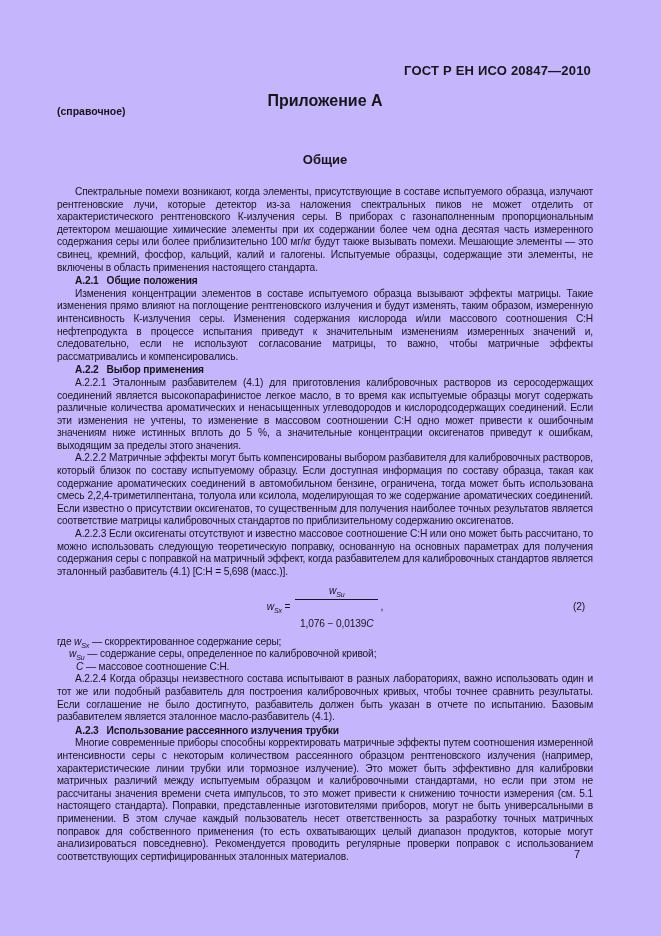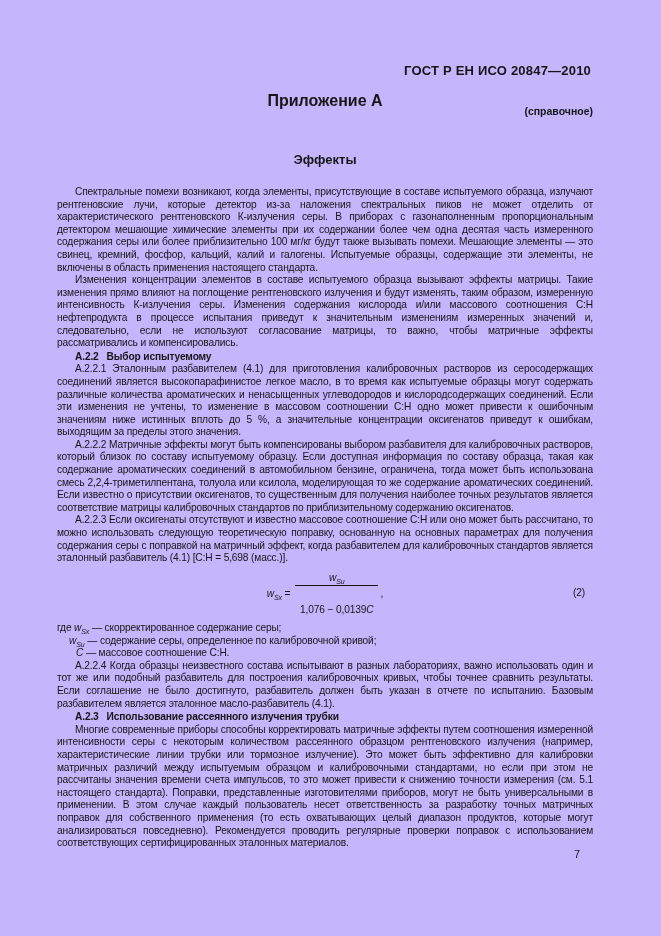--- a/index.html
+++ b/index.html
@@ -15,21 +15,21 @@
   .doc-header{
     position:absolute;top:63px;right:70px;
     font-size:13px;font-weight:bold;letter-spacing:0.2px;
   }
   .appendix-title{
     position:absolute;top:92px;left:57px;width:536px;
     text-align:center;font-size:16px;font-weight:bold;
   }
   .appendix-subtitle{
     position:absolute;top:105px;left:57px;width:536px;
-    text-align:right;font-size:10.5px;font-weight:bold;
+    text-align:left;font-size:10.5px;font-weight:bold;
   }
   .doc-title{
     position:absolute;top:152px;left:57px;width:536px;
     text-align:center;font-size:13px;font-weight:bold;margin:0;
   }
   .body-flow{
     position:absolute;top:186px;left:57px;width:536px;
     font-size:10.2px;line-height:12.6px;
     letter-spacing:-0.15px;
     text-align:justify;
@@ -71,25 +71,26 @@
     font-size:11px;
   }
 </style>
 </head>
 <body>
 
 <div class="page">
   <div class="doc-header">ГОСТ Р ЕН ИСО 20847—2010</div>
   <div class="appendix-title">Приложение А</div>
   <div class="appendix-subtitle">(справочное)</div>
-  <h1 class="doc-title">Эффекты</h1>
+  <h1 class="doc-title">Общие</h1>
   <div class="body-flow" id="body-flow">
       <p class="para">Спектральные помехи возникают, когда элементы, присутствующие в составе испытуемого образца, излучают рентгеновские лучи, которые детектор из-за наложения спектральных пиков не может отделить от характеристического рентгеновского К-излучения серы. В приборах с газонаполненным пропорциональным детектором мешающие химические элементы при их содержании более чем одна десятая часть измеренного содержания серы или более приблизительно 100 мг/кг будут также вызывать помехи. Мешающие элементы — это свинец, кремний, фосфор, кальций, калий и галогены. Испытуемые образцы, содержащие эти элементы, не включены в область применения настоящего стандарта.</p>
+      <div class="h"><span class="hnum">А.2.1</span><span>Общие положения</span></div>
       <p class="para">Изменения концентрации элементов в составе испытуемого образца вызывают эффекты матрицы. Такие изменения прямо влияют на поглощение рентгеновского излучения и будут изменять, таким образом, измеренную интенсивность К-излучения серы. Изменения содержания кислорода и/или массового соотношения С:Н нефтепродукта в процессе испытания приведут к значительным изменениям измеренных значений и, следовательно, если не используют согласование матрицы, то важно, чтобы матричные эффекты рассматривались и компенсировались.</p>
-      <div class="h"><span class="hnum">А.2.2</span><span>Выбор испытуемому</span></div>
+      <div class="h"><span class="hnum">А.2.2</span><span>Выбор применения</span></div>
       <p class="para">А.2.2.1 Эталонным разбавителем (4.1) для приготовления калибровочных растворов из серосодержащих соединений является высокопарафинистое легкое масло, в то время как испытуемые образцы могут содержать различные количества ароматических и ненасыщенных углеводородов и кислородсодержащих соединений. Если эти изменения не учтены, то изменение в массовом соотношении С:Н одно может привести к ошибочным значениям ниже истинных вплоть до 5 %, а значительные концентрации оксигенатов приведут к ошибкам, выходящим за пределы этого значения.</p>
       <p class="para">А.2.2.2 Матричные эффекты могут быть компенсированы выбором разбавителя для калибровочных растворов, который близок по составу испытуемому образцу. Если доступная информация по составу образца, такая как содержание ароматических соединений в автомобильном бензине, ограничена, тогда может быть использована смесь 2,2,4-триметилпентана, толуола или ксилола, моделирующая то же содержание ароматических соединений. Если известно о присутствии оксигенатов, то существенным для получения наиболее точных результатов является соответствие матрицы калибровочных стандартов по приблизительному содержанию оксигенатов.</p>
       <p class="para">А.2.2.3 Если оксигенаты отсутствуют и известно массовое соотношение С:Н или оно может быть рассчитано, то можно использовать следующую теоретическую поправку, основанную на основных параметрах для получения содержания серы с поправкой на матричный эффект, когда разбавителем для калибровочных стандартов является эталонный разбавитель (4.1) [С:Н = 5,698 (масс.)].</p>
       <div class="formula-wrap"><span class="var">w</span><sub class="vsub">Sx</sub><span> = </span><span class="frac"><span class="num"><span class="var">w</span><sub class="vsub">Su</sub></span><span class="den"><span>1,076 − 0,0139</span><span class="var">C</span></span></span><span>,</span><span class="eqno">(2)</span></div>
       <div class="where-line where-indent-0"><span>где </span><span class="var">w</span><sub class="vsub">Sx</sub><span> — скорректированное содержание серы;</span></div>
       <div class="where-line where-indent-1"><span class="var">w</span><sub class="vsub">Su</sub><span> — содержание серы, определенное по калибровочной кривой;</span></div>
       <div class="where-line where-indent-2"><span class="var">C</span><span> — массовое соотношение С:Н.</span></div>
       <p class="para">А.2.2.4 Когда образцы неизвестного состава испытывают в разных лабораториях, важно использовать один и тот же или подобный разбавитель для построения калибровочных кривых, чтобы точнее сравнить результаты. Если соглашение не было достигнуто, разбавитель должен быть указан в отчете по испытанию. Базовым разбавителем является эталонное масло-разбавитель (4.1).</p>
       <div class="h"><span class="hnum">А.2.3</span><span>Использование рассеянного излучения трубки</span></div>
       <p class="para">Многие современные приборы способны корректировать матричные эффекты путем соотношения измеренной интенсивности серы с некоторым количеством рассеянного образцом рентгеновского излучения (например, характеристические линии трубки или тормозное излучение). Это может быть эффективно для калибровки матричных различий между испытуемым образцом и калибровочными стандартами, но если при этом не рассчитаны значения времени счета импульсов, то это может привести к снижению точности измерения (см. 5.1 настоящего стандарта). Поправки, представленные изготовителями приборов, могут не быть универсальными в применении. В этом случае каждый пользователь несет ответственность за разработку точных матричных поправок для собственного применения (то есть охватывающих целый диапазон продуктов, которые могут анализироваться повседневно). Рекомендуется проводить регулярные проверки поправок с использованием соответствующих сертифицированных эталонных материалов.</p>

